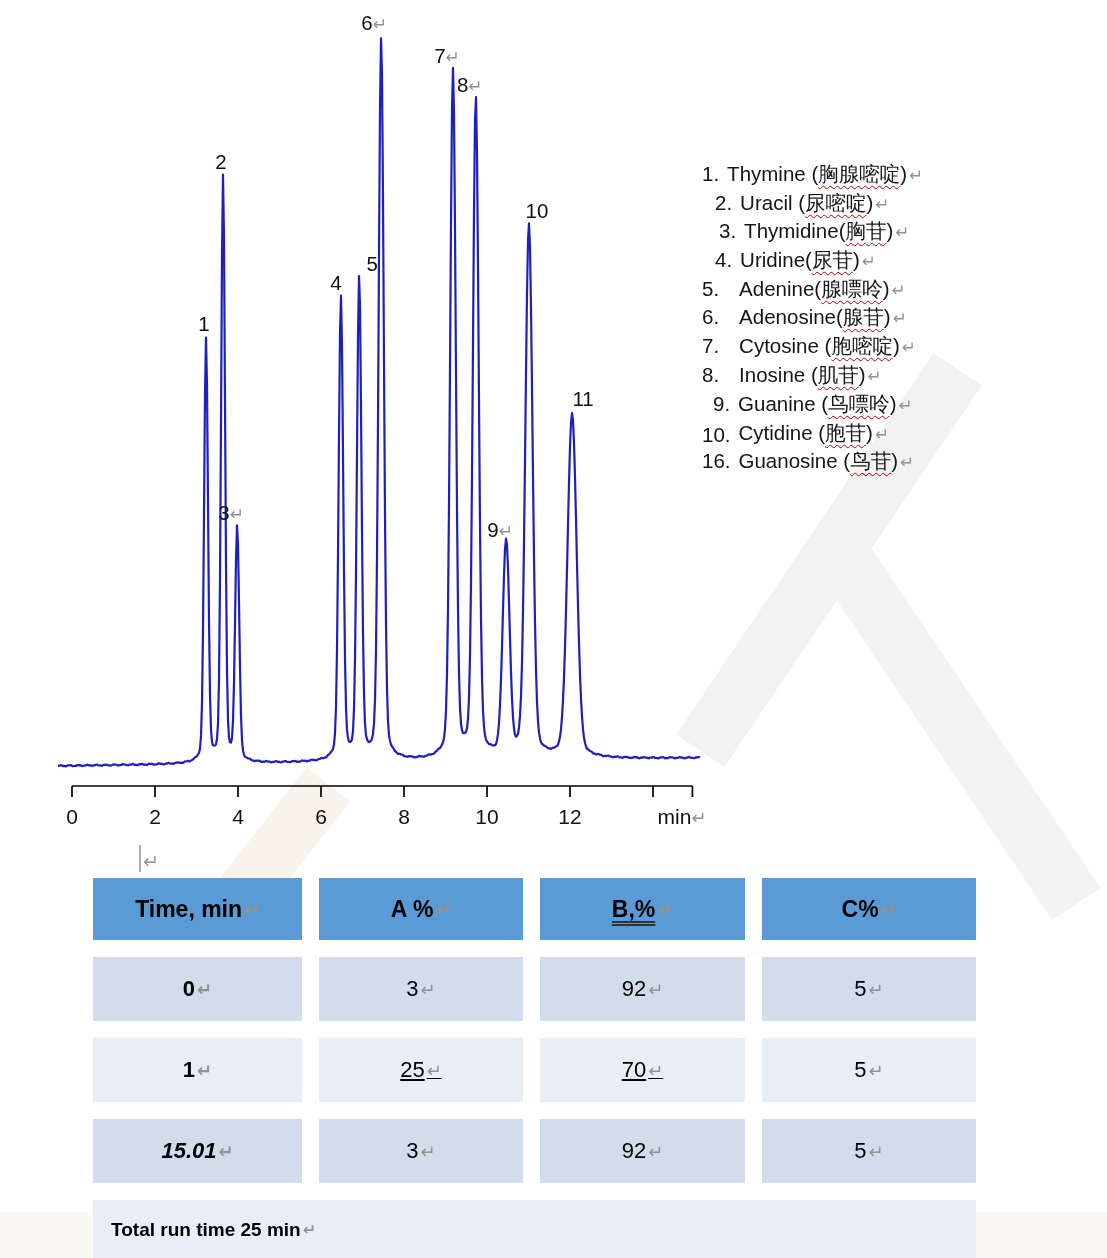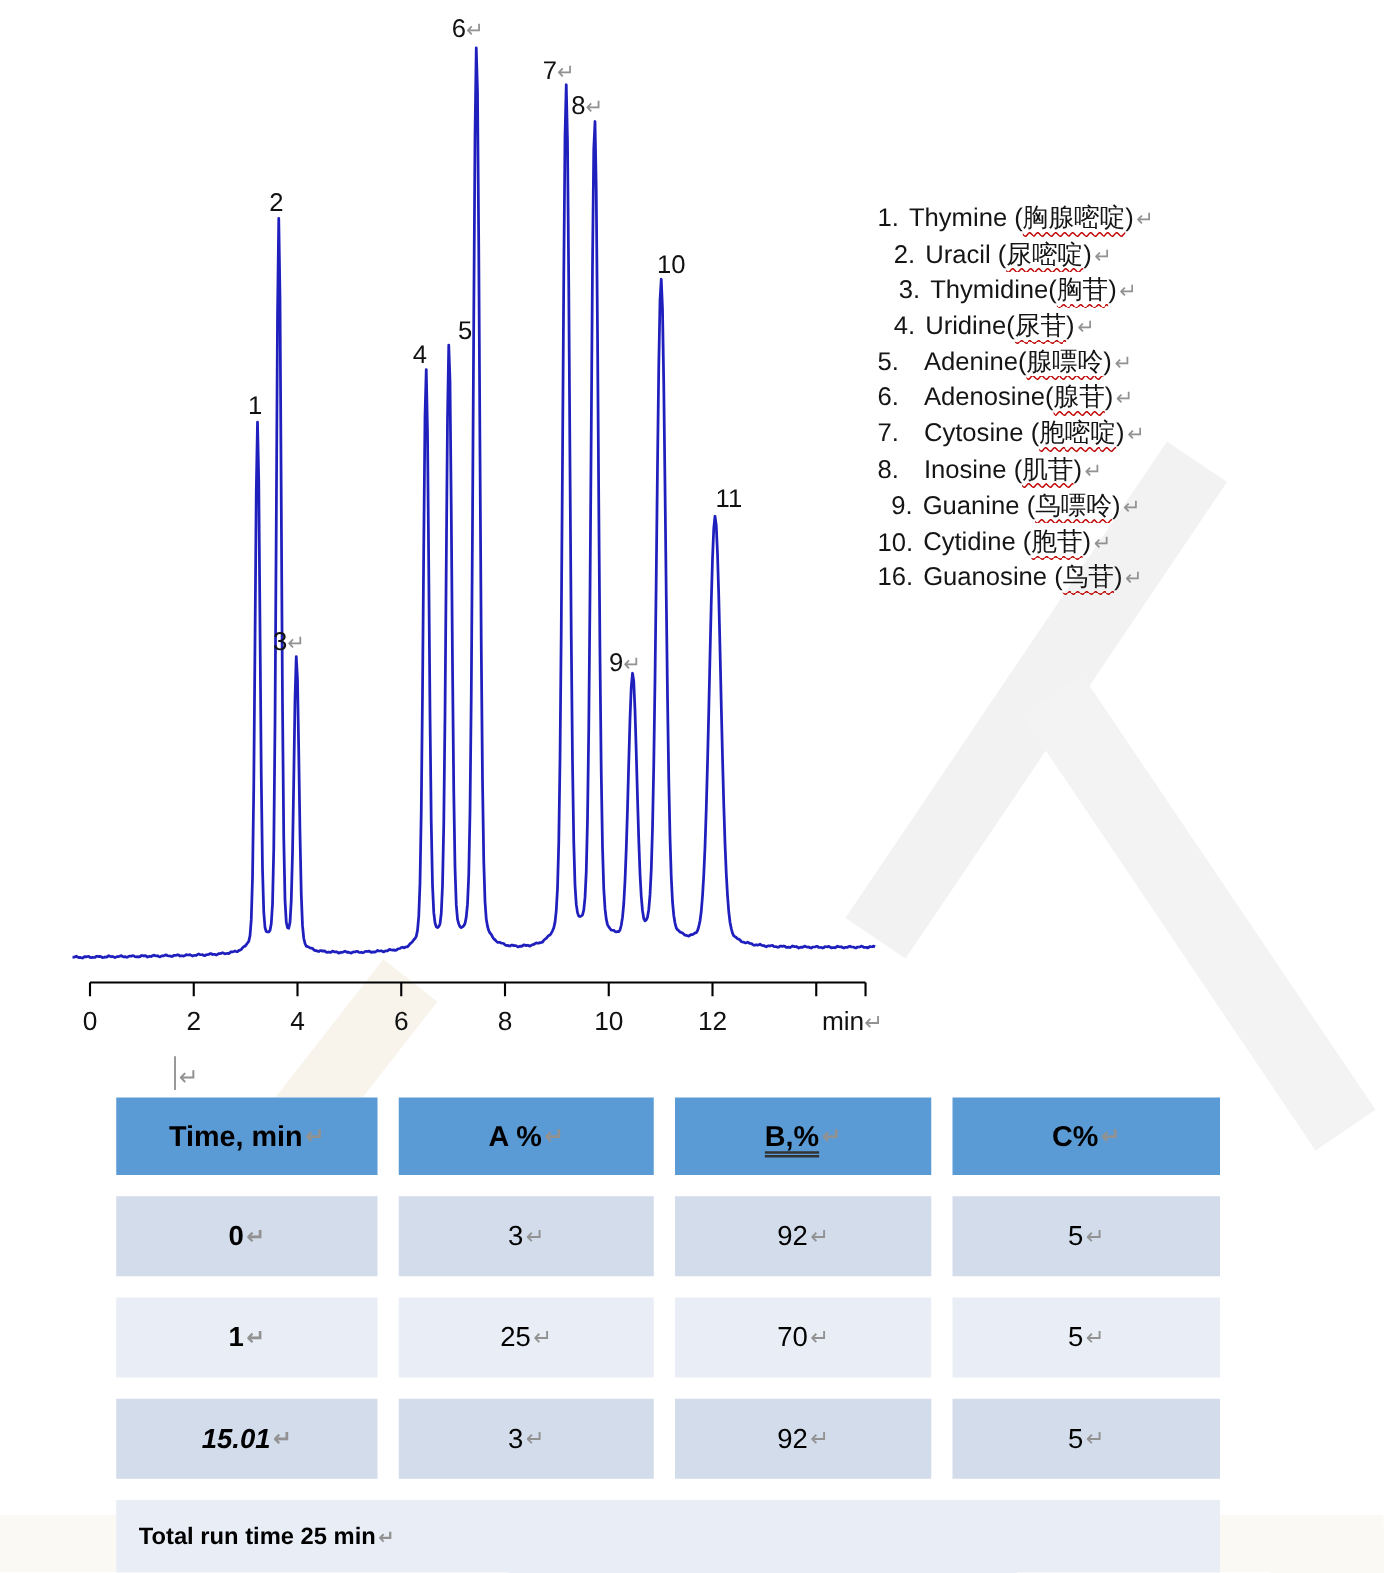--- a/index.html
+++ b/index.html
@@ -162,25 +162,25 @@
       <span class="ret">↵</span>
     </div>
     <div class="cell " style="background: rgb(210, 220, 235);">
       <span>5</span>
       <span class="ret">↵</span>
     </div>
     <div class="cell c0" style="background: rgb(233, 238, 246);">
       <span>1</span>
       <span class="ret">↵</span>
     </div>
-    <div class="cell " style="background: rgb(233, 238, 246);">
+    <div class="cell " style="background: rgb(233, 238, 246); text-decoration: underline;">
       <span>25</span>
       <span class="ret">↵</span>
     </div>
-    <div class="cell " style="background: rgb(233, 238, 246);">
+    <div class="cell " style="background: rgb(233, 238, 246); text-decoration: underline;">
       <span>70</span>
       <span class="ret">↵</span>
     </div>
     <div class="cell " style="background: rgb(233, 238, 246);">
       <span>5</span>
       <span class="ret">↵</span>
     </div>
     <div class="cell c0" style="background: rgb(210, 220, 235); font-style: italic;">
       <span>15.01</span>
       <span class="ret">↵</span>

